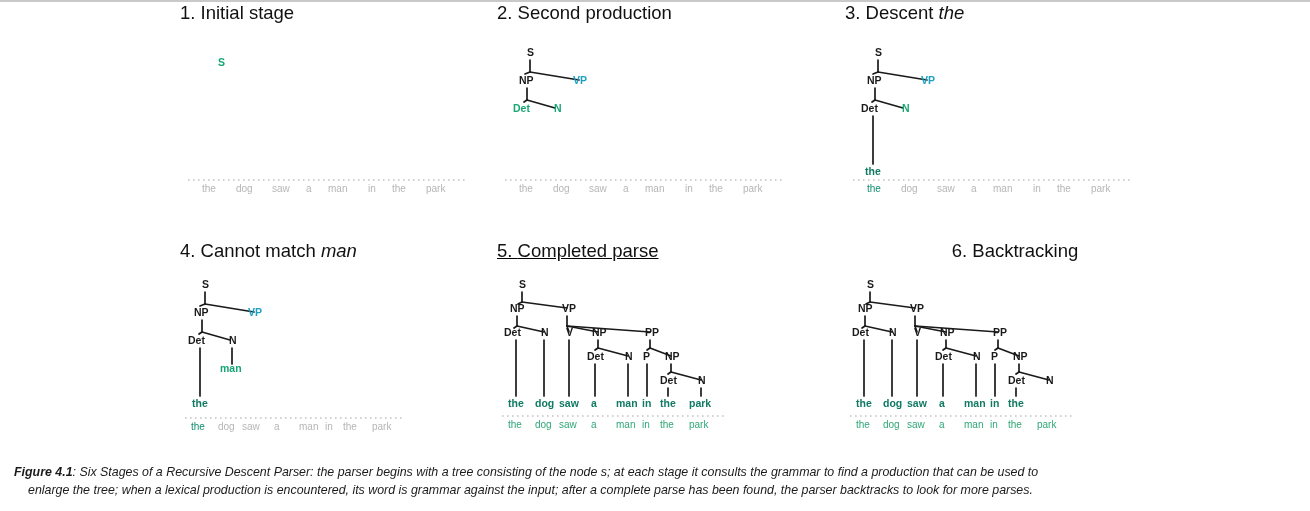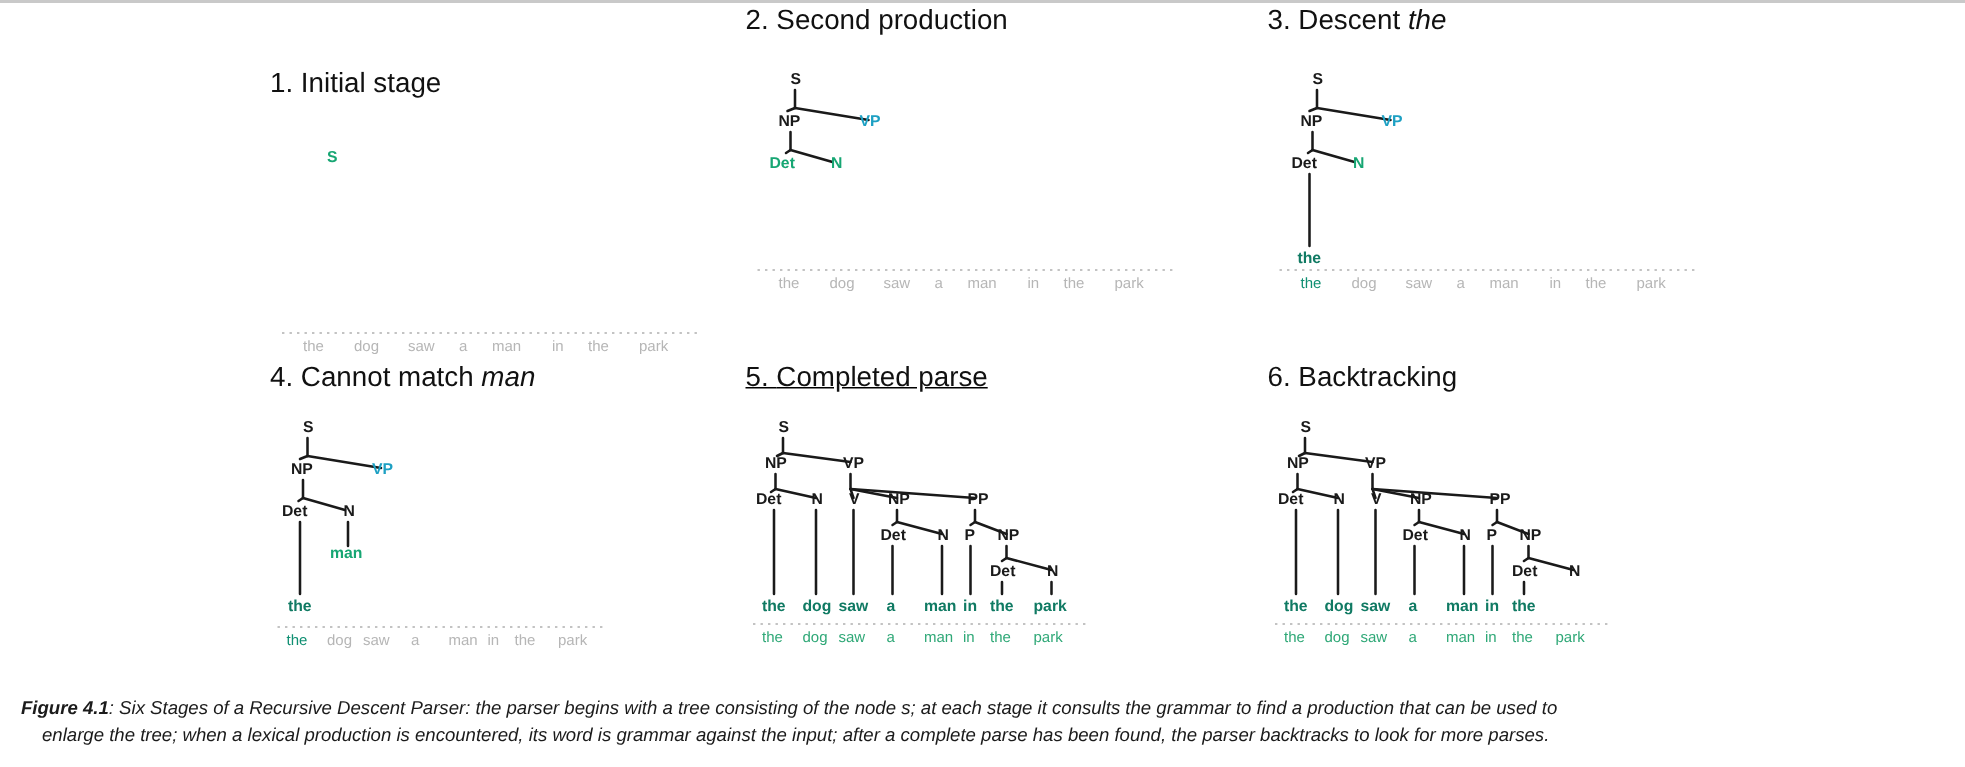--- a/index.html
+++ b/index.html
@@ -6,26 +6,26 @@
   body{
     width:1310px;height:511px;background:#ffffff;
     font-family:"Liberation Sans", sans-serif;
     color:#000;overflow:hidden;position:relative;
   }
   .top-rule{position:absolute;left:0;top:0;width:1310px;height:2px;background:#c9c9c9;}
 
   .grid{position:absolute;left:0;top:0;width:1310px;height:460px;}
 
   .panel{position:absolute;width:340px;height:220px;}
-  .p1{left:180px;top:2px;margin-top:42px;}
+  .p1{left:180px;top:2px;}
   .p2{left:497px;top:2px;}
   .p3{left:845px;top:2px;}
   .p4{left:180px;top:240px;}
   .p5{left:497px;top:240px;text-decoration:underline;}
-  .p6{left:845px;top:240px;}
+  .p6{left:845px;top:240px;text-align:center;}
 
   .panel-title{
     font-size:18.5px;font-weight:400;color:#111;
     letter-spacing:0px;white-space:nowrap;
     margin:0;padding:0;line-height:22px;
   }
   .panel-title .ital{font-style:italic;}
 
   .stage{position:absolute;left:0;top:28px;width:340px;height:190px;}
 

